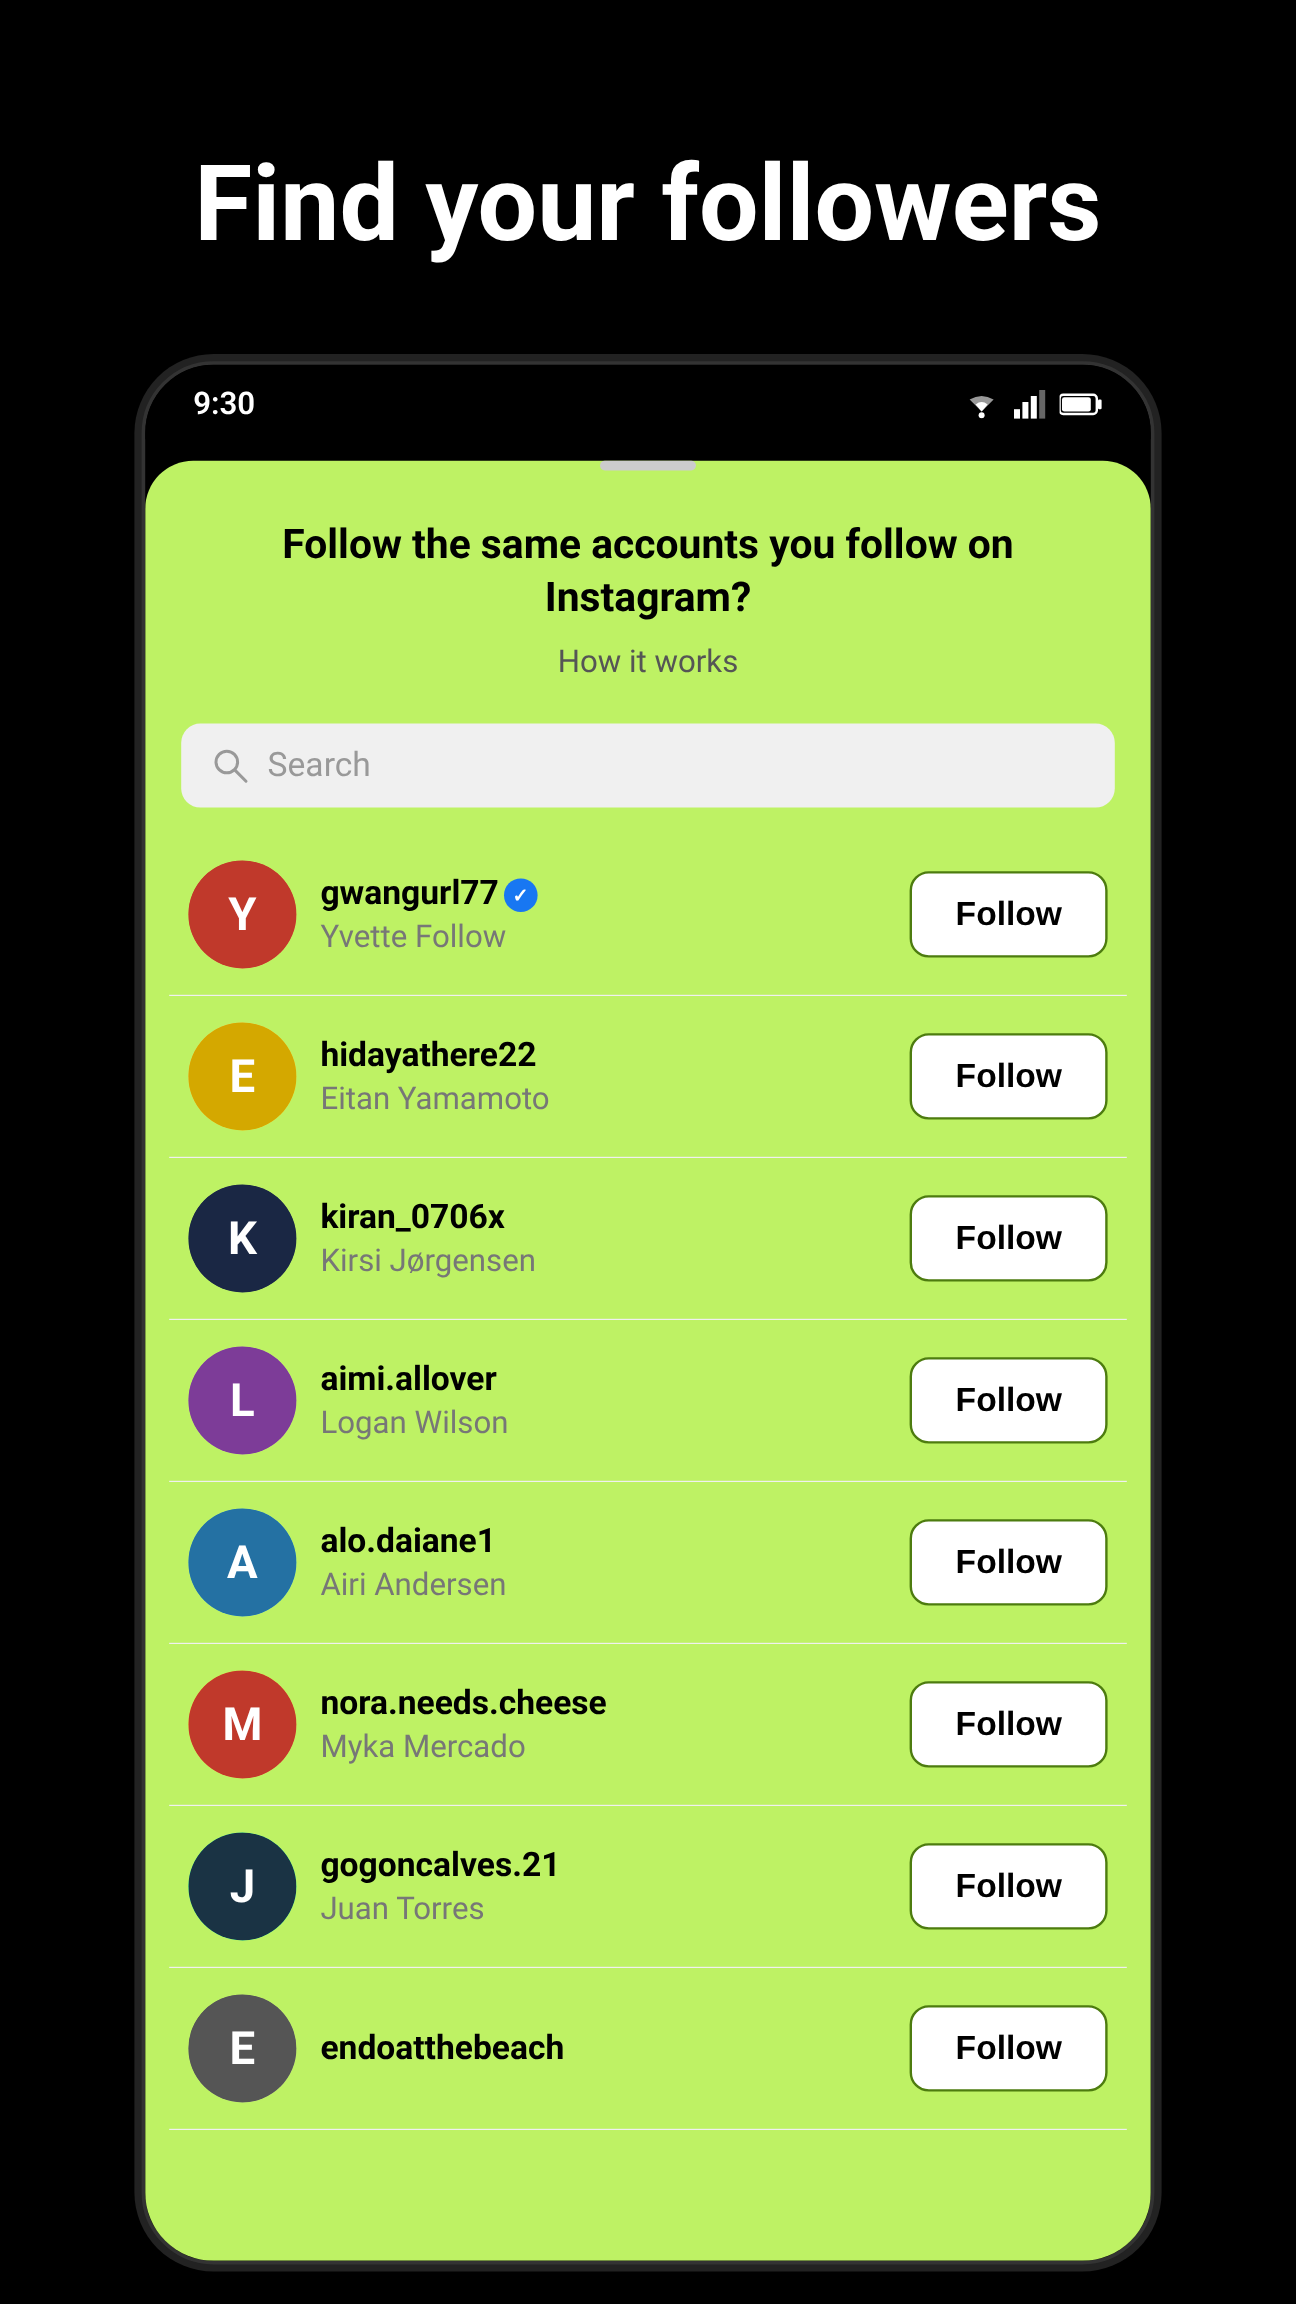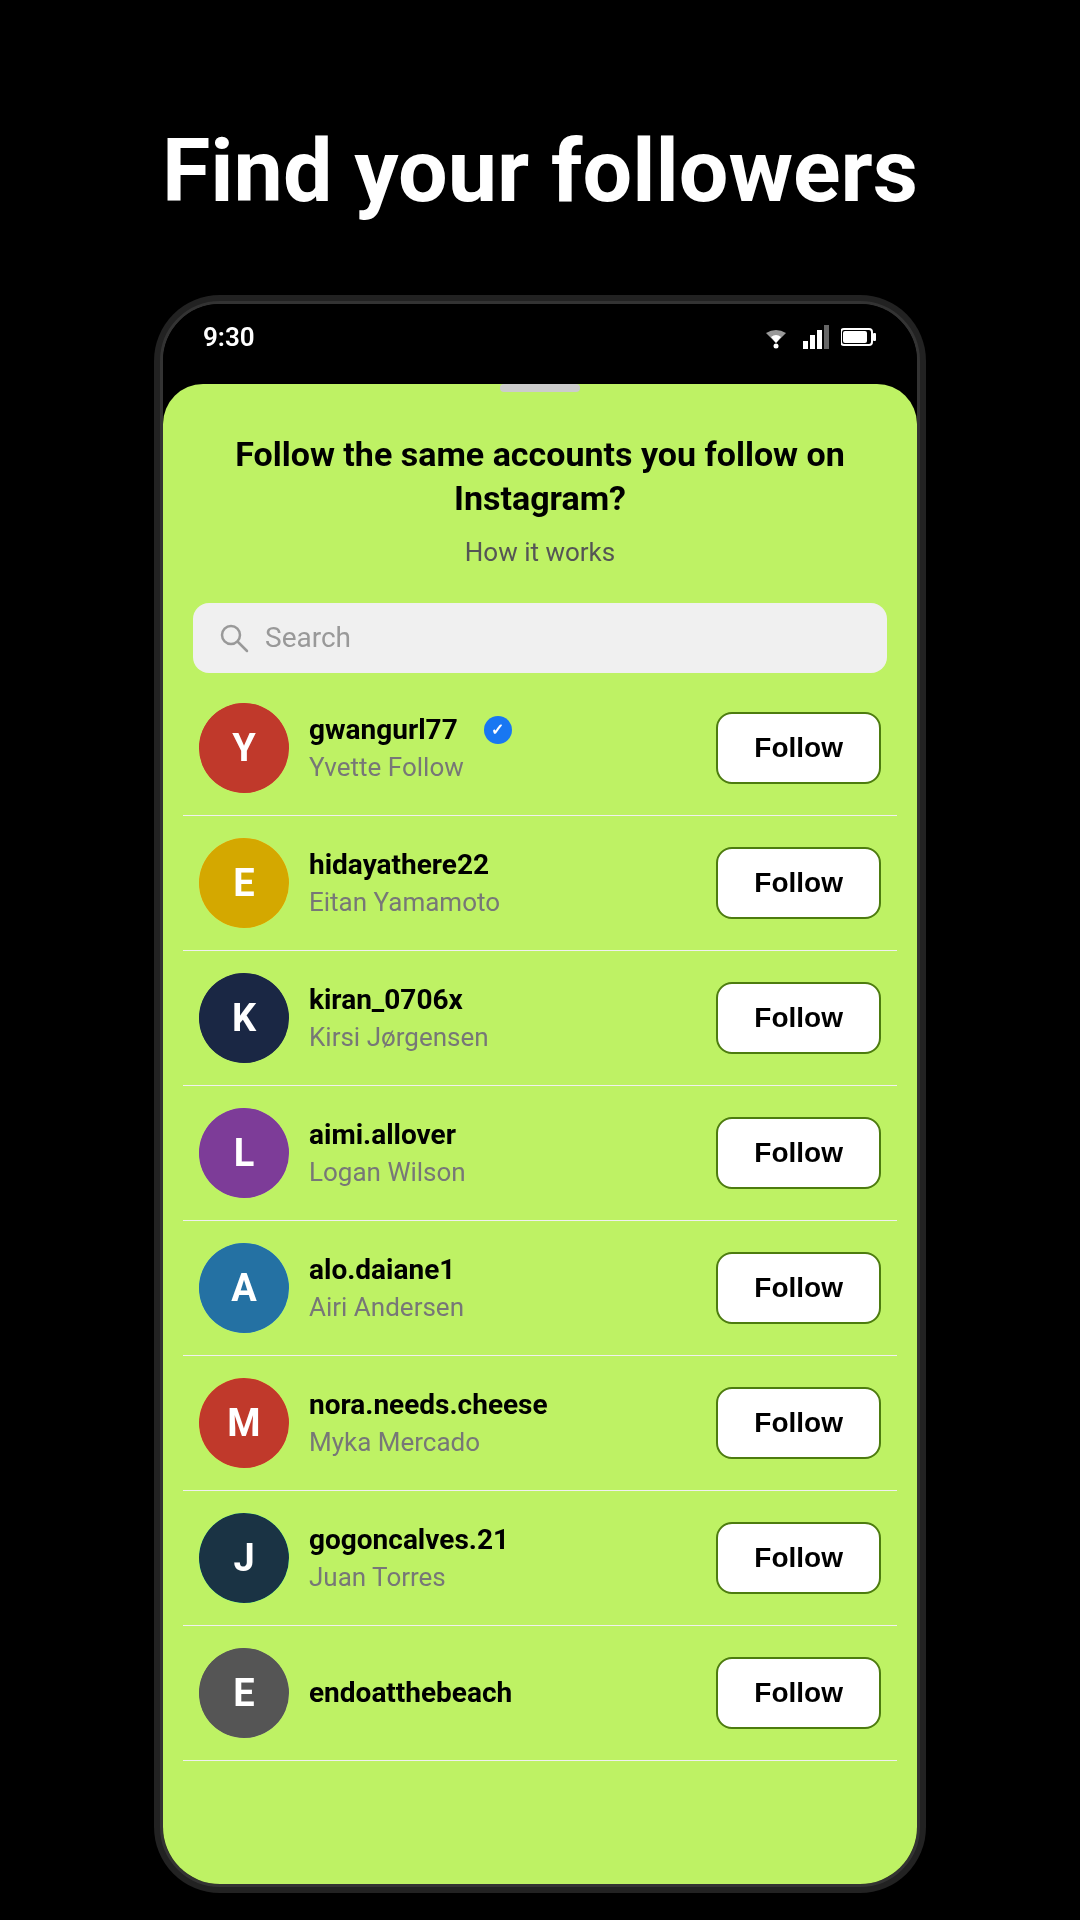--- a/index.html
+++ b/index.html
@@ -20,21 +20,21 @@
       font-size: 88px;
       font-weight: 700;
       text-align: center;
       line-height: 1.15;
       margin-top: 120px;
       margin-bottom: 80px;
       padding: 0 80px;
     }
 
     .phone-frame {
-      width: 760px;
+      width: 844px;
       background: #000;
       border-radius: 60px;
       border: 3px solid #333;
       overflow: hidden;
       box-shadow: 0 0 0 6px #222;
     }
 
     .status-bar {
       background: #000;
       padding: 18px 40px 14px;
@@ -78,21 +78,21 @@
 
     .how-it-works {
       font-size: 26px;
       color: #555;
       text-align: center;
       margin-top: 16px;
       margin-bottom: 36px;
     }
 
     .search-container {
-      margin: 0 30px 8px;
+      margin: 0 30px 22px;
       background: #f0f0f0;
       border-radius: 16px;
       display: flex;
       align-items: center;
       padding: 18px 24px;
       gap: 14px;
     }
 
     .search-placeholder {
       font-size: 28px;
@@ -125,22 +125,22 @@
       font-weight: 700;
       color: #fff;
     }
 
     .user-info {
       flex: 1;
     }
 
     .username-row {
       display: flex;
-      align-items: center;
-      gap: 26px;
+      align-items: flex-end;
+      gap: 4px;
     }
 
     .username {
       font-size: 28px;
       font-weight: 700;
       color: #000;
     }
 
     .verified-badge {
       width: 28px;

